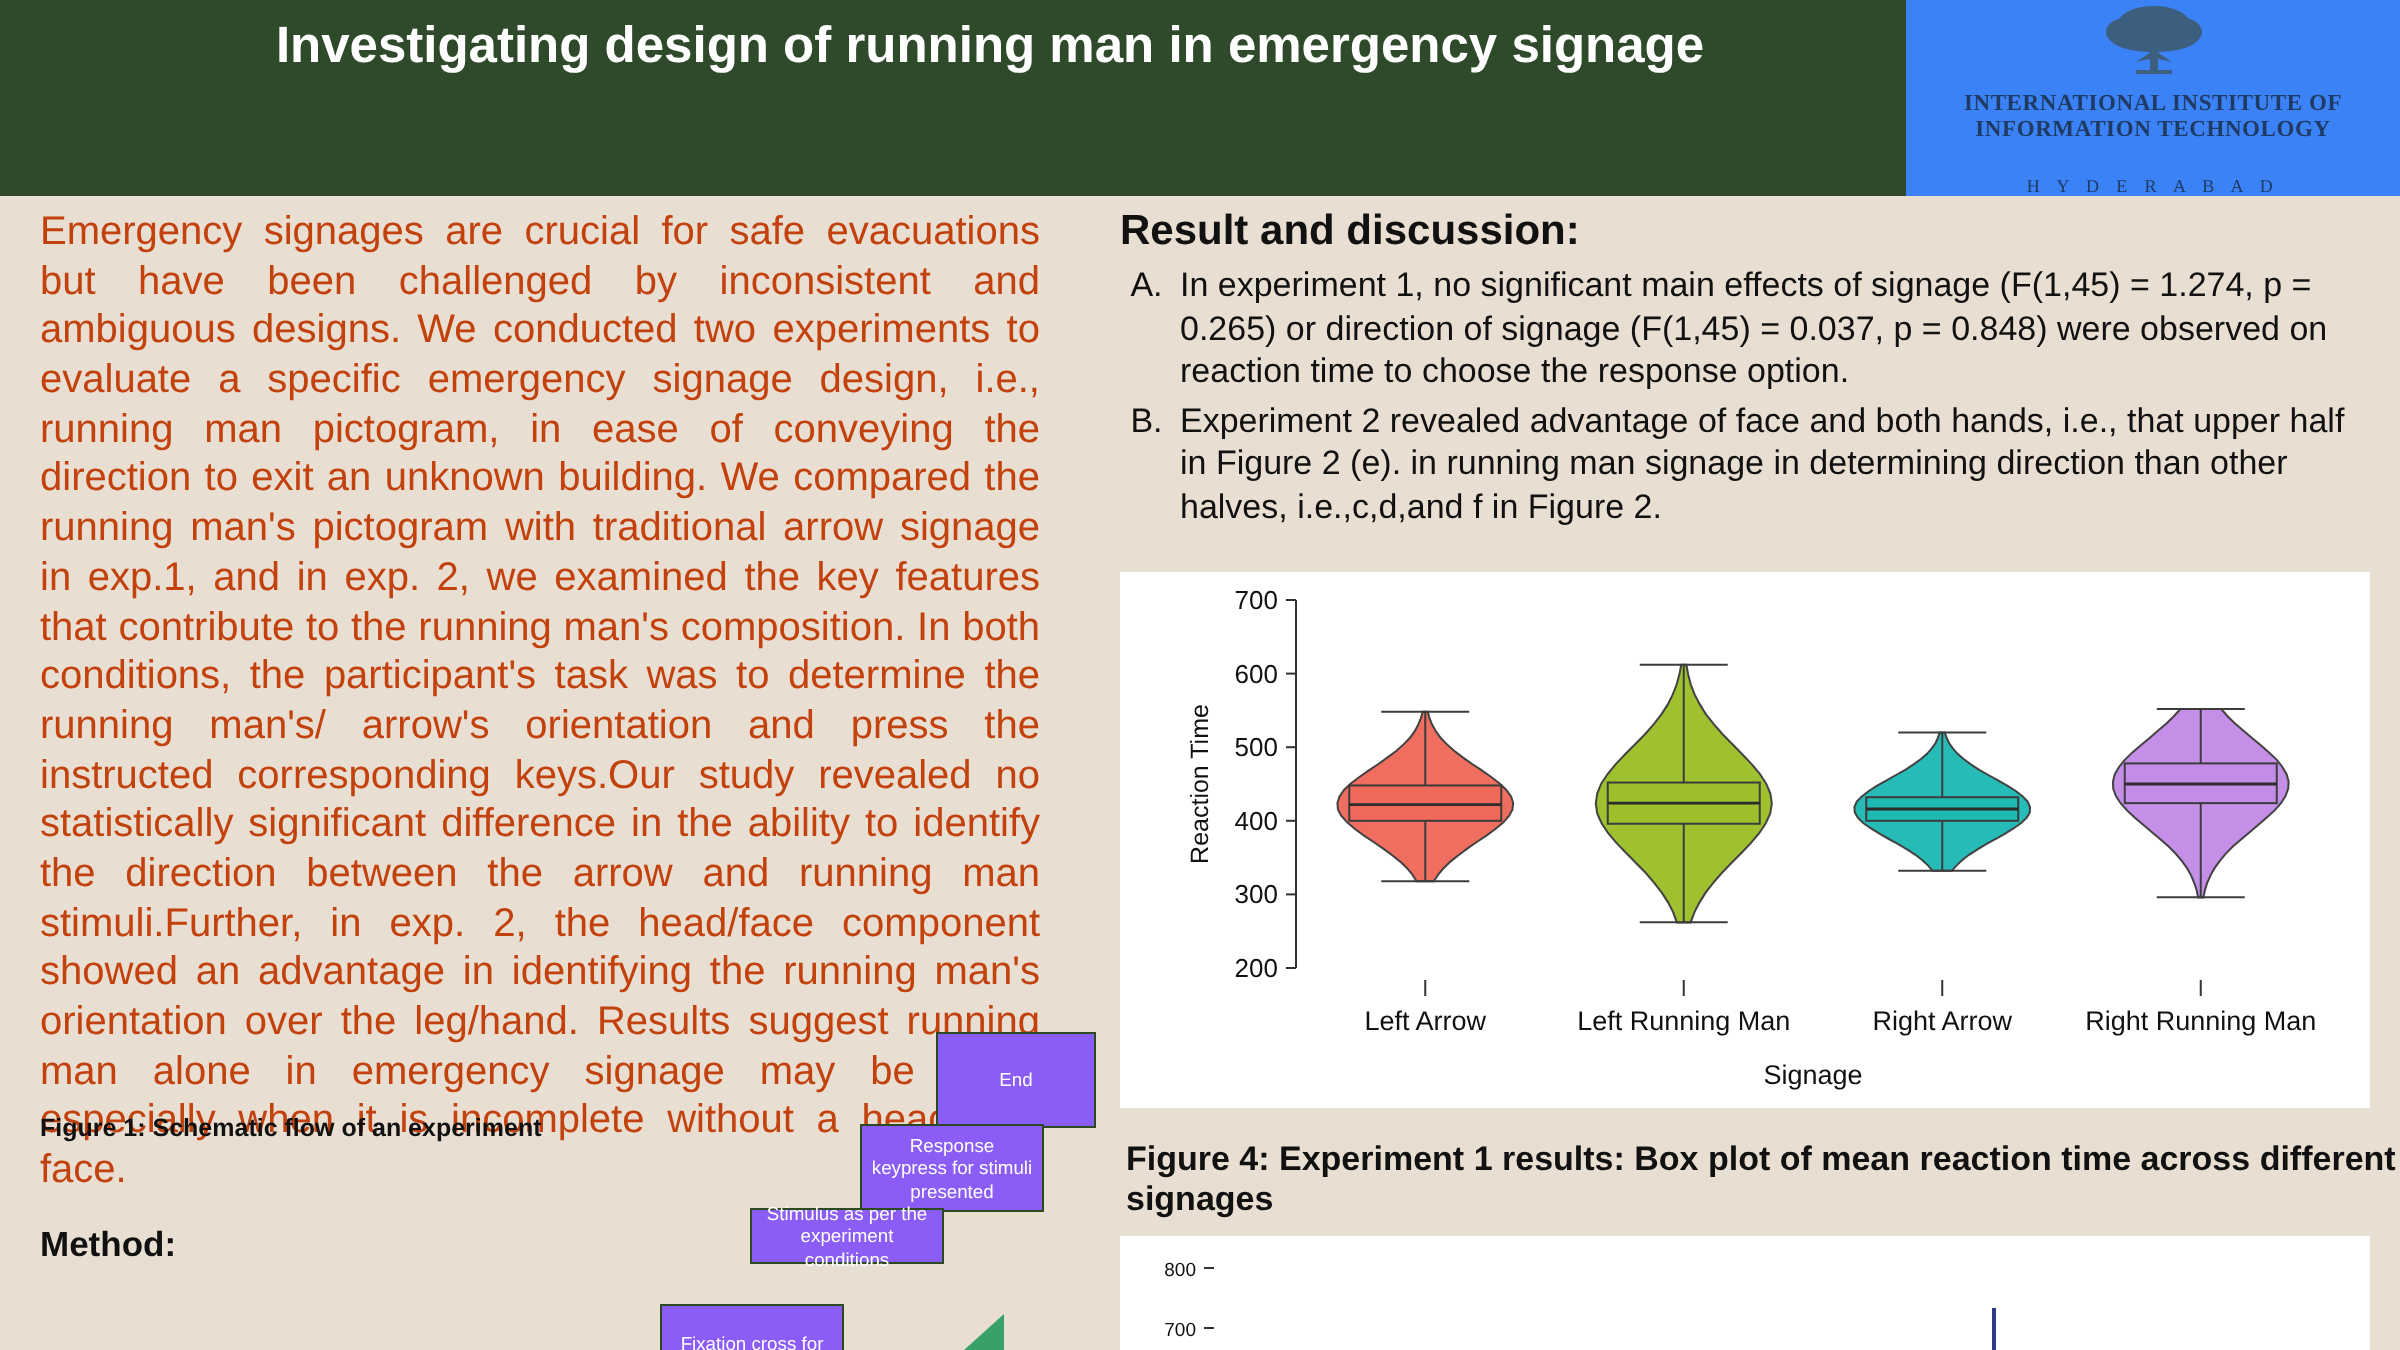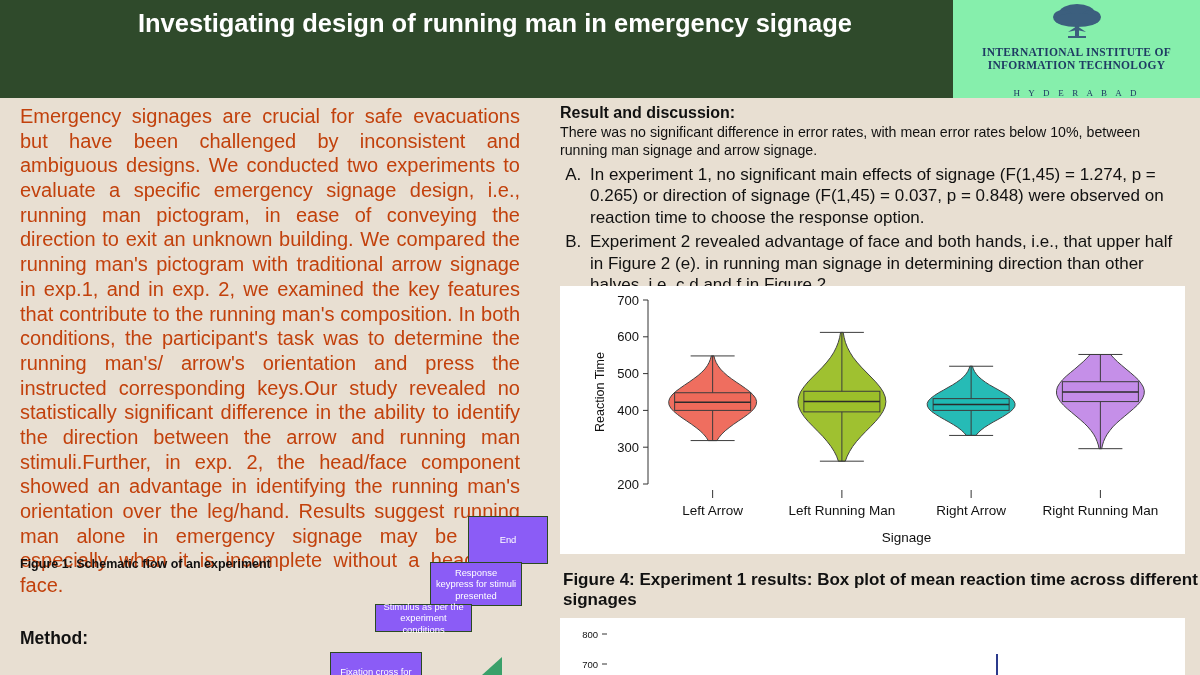--- a/index.html
+++ b/index.html
@@ -21,21 +21,21 @@
     background: #2f4a2b;
   }
   .poster-title {
     position: absolute; left: 60px; top: 8px; width: 870px;
     color: #ffffff; font-size: 25.5px; font-weight: bold;
     text-align: center; line-height: 1.2;
   }
   .logo-block {
     position: absolute; left: 953px; top: 0; width: 247px; height: 98px;
     display: flex; flex-direction: column; align-items: center; justify-content: flex-end;
-    background: #86efac;
+    background: #3b82f6;
   }
   .logo-tree { margin-bottom: 2px; }
   .logo-line1, .logo-line2 {
     font-family: "Liberation Serif", serif;
     font-size: 11.5px; font-weight: bold; color: #1f3b63; letter-spacing: .3px;
     line-height: 1.15; text-align: center;
   }
   .logo-line3 {
     font-family: "Liberation Serif", serif;
     font-size: 9px; color: #1f3b63; letter-spacing: 3.2px;
@@ -44,21 +44,21 @@
 
   
   .left-col { position: absolute; left: 20px; top: 104px; width: 500px; }
   .sec-head {
     font-size: 17.5px; font-weight: bold; color: #111; margin: 0 0 2px 0;
   }
   .body-text {
     font-size: 20px; color: #c2410c; line-height: 1.235;
     text-align: justify; text-justify: inter-word;
   }
-  .method-head { margin-top: 30px; }
+  .method-head { margin-top: 14px; }
   .method-text { text-align: left; }
 
   .fig1-caption {
     position: absolute; left: 20px; top: 557px;
     font-size: 12.5px; font-weight: bold; color: #111;
   }
 
   
   .flowbox {
     position: absolute; background: #8b5cf6; color: #fff;
@@ -67,21 +67,21 @@
     text-align: center; font-size: 9.4px; line-height: 1.18; padding: 2px 4px;
   }
   .flow-end    { left: 468px; top: 516px; width: 80px;  height: 48px; }
   .flow-resp   { left: 430px; top: 562px; width: 92px;  height: 44px; }
   .flow-stim   { left: 375px; top: 604px; width: 97px;  height: 28px; }
   .flow-fix    { left: 330px; top: 652px; width: 92px;  height: 40px; }
   .flow-arrow-wrap { position: absolute; left: 480px; top: 655px; }
 
   
   .right-col { position: absolute; left: 560px; top: 104px; width: 625px; }
-  .rd-head { font-size: 16px; font-weight: bold; color: #111; margin-bottom: 2px; }
+  .rd-head { font-size: 21px; font-weight: bold; color: #111; margin-bottom: 2px; }
   .rd-intro { font-size: 14.2px; color: #111; line-height: 1.25; }
   ol.rd-list {
     margin: 4px 0 12px 0; padding-left: 26px; list-style-type: upper-alpha;
     font-size: 17px; color: #111; line-height: 1.265;
   }
   ol.rd-list li { margin-bottom: 3px; padding-left: 4px; }
 
   
   .chart-panel {
     position: absolute; left: 560px; top: 286px; width: 625px; height: 268px;
@@ -136,21 +136,20 @@
 <div class="flowbox flow-stim">Stimulus as per the experiment conditions</div>
 <div class="flowbox flow-fix">Fixation cross for</div>
 <div class="flow-arrow-wrap">
   <svg width="34" height="22" viewBox="0 0 34 22" aria-hidden="true">
     <path d="M2 20 L22 2 L22 20 Z" fill="#3aa06a"></path>
   </svg>
 </div>
 
 <div class="right-col">
   <div class="rd-head">Result and discussion:</div>
-  <div class="rd-intro">There was no significant difference in error rates, with mean error rates below 10%, between running man signage and arrow signage.</div>
   <ol class="rd-list">
     <li>In experiment 1, no significant main effects of signage (F(1,45) = 1.274, p = 0.265) or direction of signage (F(1,45) = 0.037, p = 0.848) were observed on reaction time to choose the response option.</li>
     <li>Experiment 2 revealed advantage of face and both hands, i.e., that upper half in Figure 2 (e). in running man signage in determining direction than other halves, i.e.,c,d,and f in Figure 2.</li>
   </ol>
 </div>
 
 <div class="chart-panel">
   <svg id="violin-chart" width="625" height="268" viewBox="0 0 625 268">
       <line x1="88" y1="14" x2="88" y2="198" stroke="#333" stroke-width="1"></line>
       <line x1="83" y1="198" x2="88" y2="198" stroke="#333" stroke-width="1"></line>

